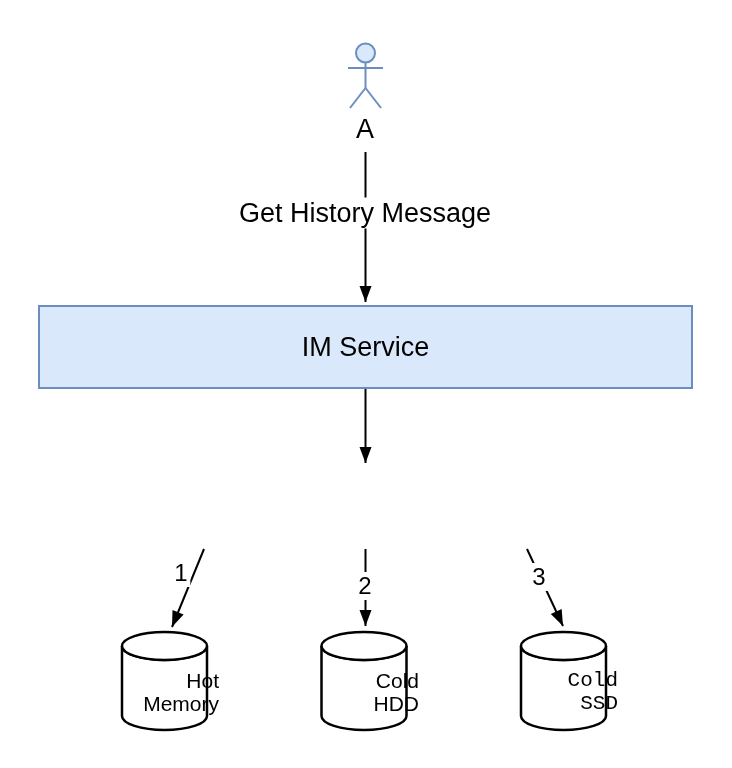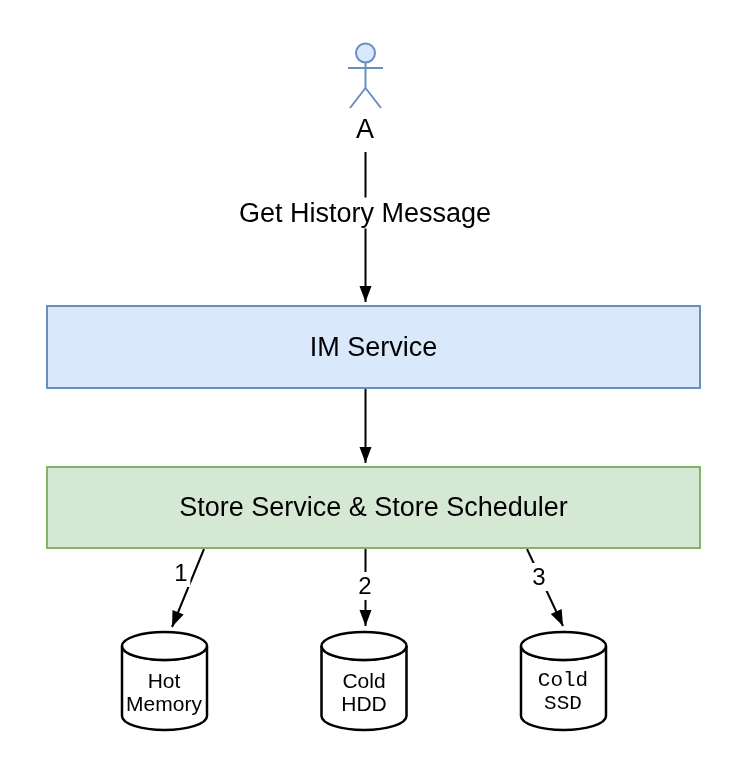--- a/index.html
+++ b/index.html
@@ -21,21 +21,20 @@
   .node {
     position: absolute;
     left: 38px;
     width: 655px;
     box-sizing: border-box;
     display: flex;
     align-items: center;
     justify-content: center;
     font-size: 27px;
     z-index: 2;
-    margin-left: 8px;
   }
   .node-im {
     top: 305px;
     height: 84px;
     background: #dae8fc;
     border: 2px solid #6c8ebf;
   }
   .node-store {
     top: 466px;
     height: 83px;
@@ -67,21 +66,21 @@
     background: #ffffff;
     padding: 0 3px;
   }
   .num-1 { left: 181px; top: 573px; }
   .num-2 { left: 365px; top: 586px; }
   .num-3 { left: 539px; top: 577px; }
   .cyl-label {
     transform: translateX(-50%);
     top: 669px;
     width: 110px;
-    text-align: center;
+    text-align: right;
     font-size: 21px;
     line-height: 23px;
     white-space: pre-line;
   }
   .cyl-label-1 { left: 164px; }
   .cyl-label-2 { left: 364px; }
   .cyl-label-3 { left: 563px; font-family: Liberation Mono, monospace; }
   .arrow-line { stroke: #000000; stroke-width: 2; }
   .actor-stroke { stroke: #6c8ebf; stroke-width: 2; fill: none; }
   .cyl { fill: #ffffff; stroke: #000000; stroke-width: 2.5; }
@@ -127,23 +126,20 @@
   </svg>
 
   <div class="label actor-label">A</div>
 
   <div class="label msg-label">Get History Message</div>
 
   <div class="node node-im">
     <span>IM Service</span>
   </div>
 
-  <div class="node node-store">
-    <span>Store Service &amp; Store Scheduler</span>
-  </div>
 
   <div class="label num-label num-1">1</div>
   <div class="label num-label num-2">2</div>
   <div class="label num-label num-3">3</div>
 
   <div class="label cyl-label cyl-label-1">Hot
 Memory</div>
   <div class="label cyl-label cyl-label-2">Cold
 HDD</div>
   <div class="label cyl-label cyl-label-3">Cold

